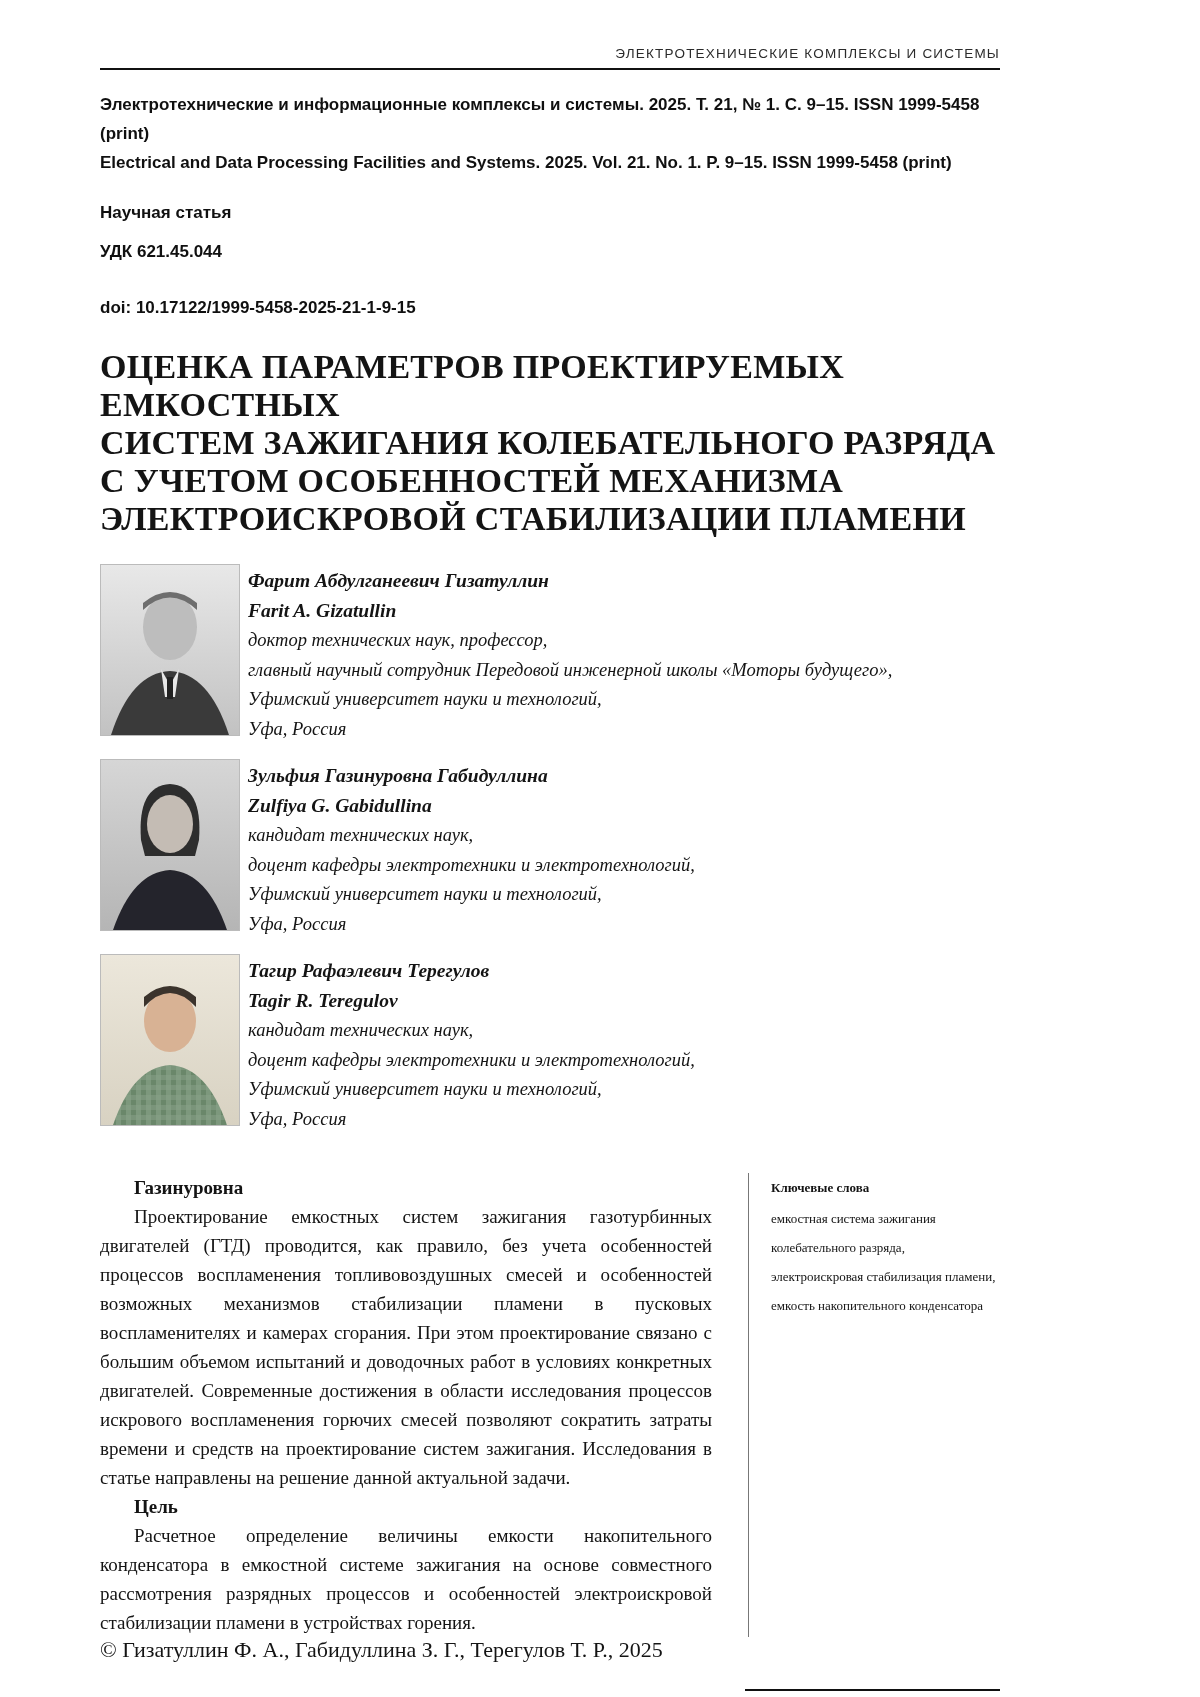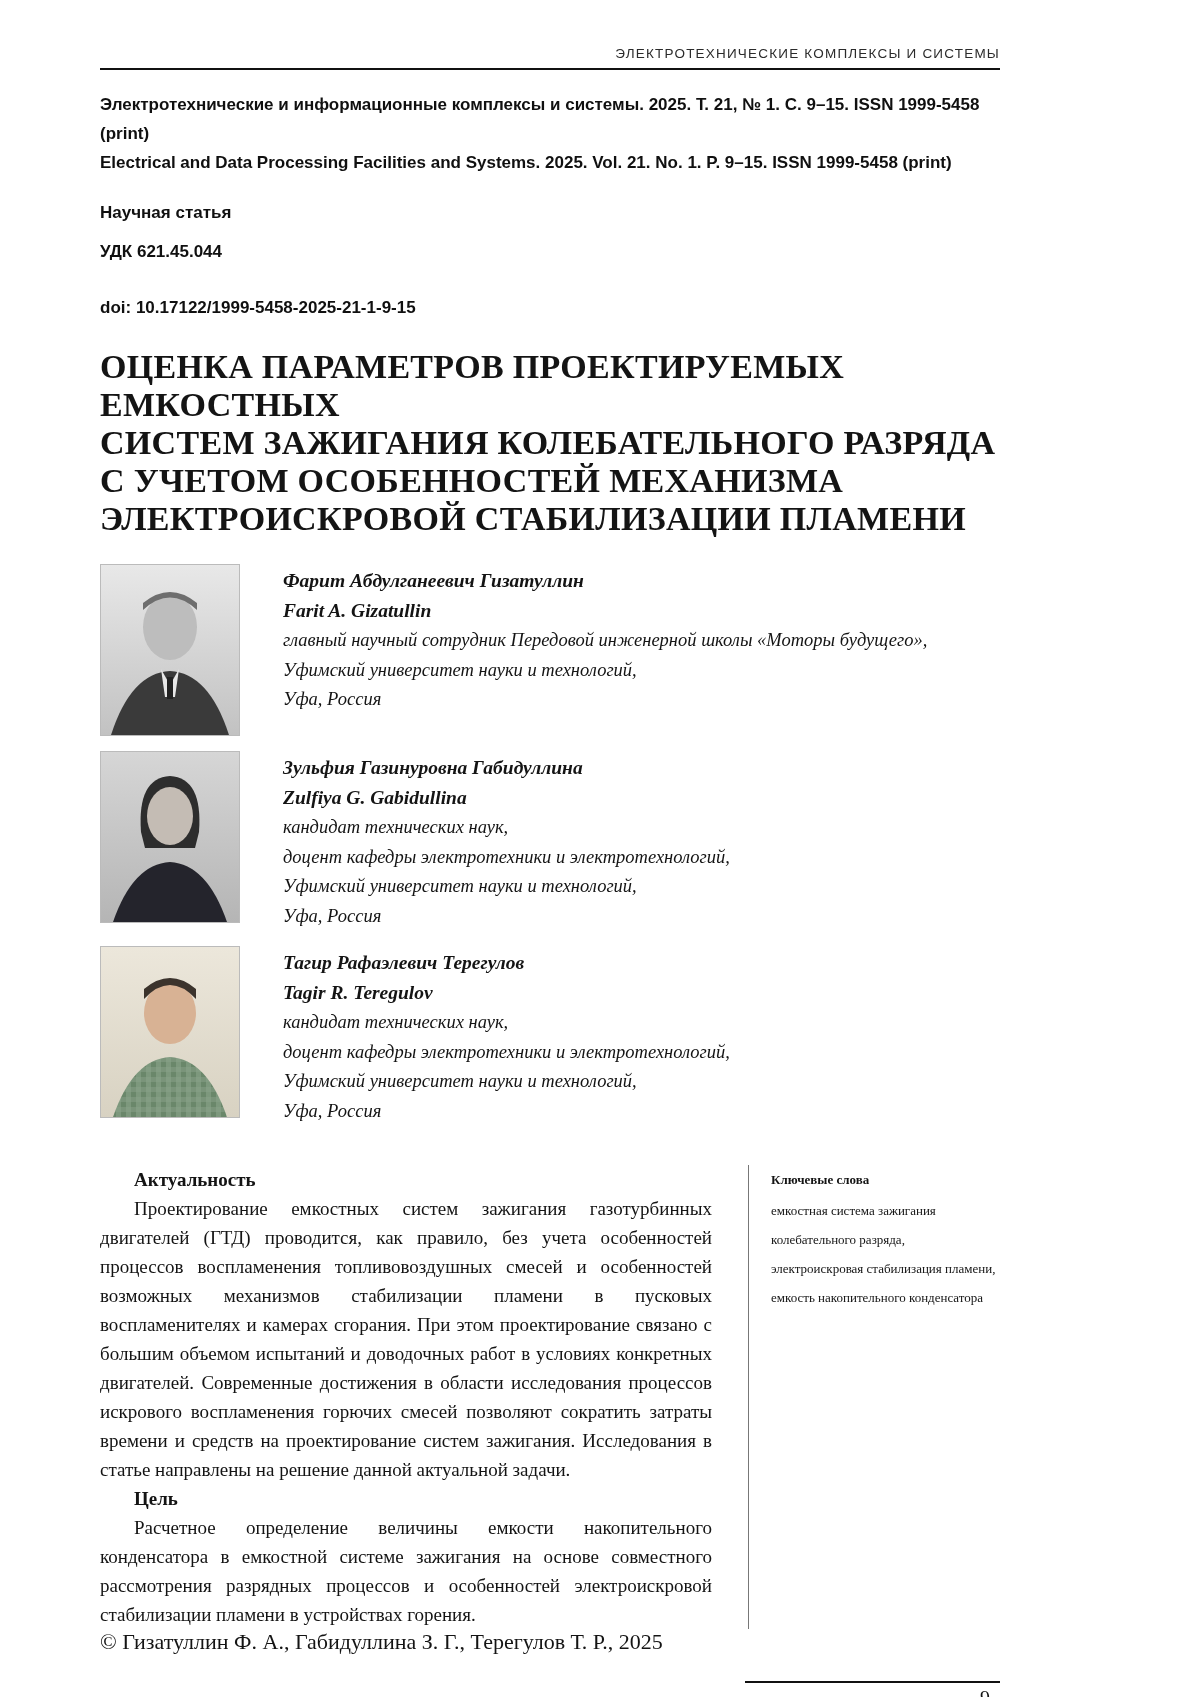--- a/index.html
+++ b/index.html
@@ -25,21 +25,21 @@
   .udc{margin-top:19px;}
   .doi{margin-top:36px;}
   .meta .lbl{font-weight:800;}
   
   .title{
     margin:30px 0 0 0;font-size:34px;line-height:38px;font-weight:700;
     font-family:Liberation Serif, serif;letter-spacing:.3px;
   }
   
   .authors{margin-top:26px;}
-  .author{display:flex;gap:43px;margin-bottom:15px;}
+  .author{display:flex;gap:8px;margin-bottom:15px;}
   .photo{
     width:138px;height:170px;flex:none;overflow:hidden;
     border:1px solid #bbb;
   }
   .photo svg{display:block;width:100%;height:100%;}
   .author-info{padding-top:2px;}
   .author-name-ru,.author-name-en{
     font-weight:700;font-style:italic;font-size:19.5px;line-height:30px;
   }
   .author-bio{font-style:italic;font-size:18.5px;line-height:29.5px;}
@@ -105,20 +105,21 @@
           <ellipse cx="69" cy="62" rx="27" ry="33" fill="#bdbdbd"></ellipse>
           <path d="M42 45 Q69 20 96 45 L96 38 Q69 16 42 38 Z" fill="#6e6e6e"></path>
           <path d="M10 170 Q30 108 69 106 Q108 108 128 170 Z" fill="#3a3a3a"></path>
           <path d="M60 104 L69 120 L78 104 L74 132 L64 132 Z" fill="#e8e8e8"></path>
           <rect x="66" y="112" width="6" height="22" fill="#222"></rect>
         </svg>
       </div>
       <div class="author-info">
         <div class="author-name-ru">Фарит Абдулганеевич Гизатуллин</div>
         <div class="author-name-en">Farit A. Gizatullin</div>
+        <div class="author-bio">доктор технических наук, профессор,</div>
         <div class="author-bio">главный научный сотрудник Передовой инженерной школы «Моторы будущего»,</div>
         <div class="author-bio">Уфимский университет науки и технологий,</div>
         <div class="author-bio">Уфа, Россия</div>
       </div>
     </div>
 
     <div class="author">
       <div class="photo">
         <svg viewBox="0 0 138 170">
           <defs>
@@ -170,21 +171,21 @@
         <div class="author-bio">доцент кафедры электротехники и электротехнологий,</div>
         <div class="author-bio">Уфимский университет науки и технологий,</div>
         <div class="author-bio">Уфа, Россия</div>
       </div>
     </div>
 
   </div>
 
   <div class="columns">
     <div class="col-left">
-      <div class="sec-heading">Актуальность</div>
+      <div class="sec-heading">Газинуровна</div>
       <p>Проектирование емкостных систем зажигания газотурбинных двигателей (ГТД) проводится, как правило, без учета особенностей процессов воспламенения топливовоздушных смесей и особенностей возможных механизмов стабилизации пламени в пусковых воспламенителях и камерах сгорания. При этом проектирование связано с большим объемом испытаний и доводочных работ в условиях конкретных двигателей. Современные достижения в области исследования процессов искрового воспламенения горючих смесей позволяют сократить затраты времени и средств на проектирование систем зажигания. Исследования в статье направлены на решение данной актуальной задачи.</p>
       <div class="sec-heading">Цель</div>
       <p>Расчетное определение величины емкости накопительного конденсатора в емкостной системе зажигания на основе совместного рассмотрения разрядных процессов и особенностей электроискровой стабилизации пламени в устройствах горения.</p>
     </div>
     <div class="col-right">
       <div class="kw-heading">Ключевые слова</div>
       <div>емкостная система зажигания колебательного разряда, электроискровая стабилизация пламени, емкость накопительного конденсатора</div>
     </div>
   </div>
 

